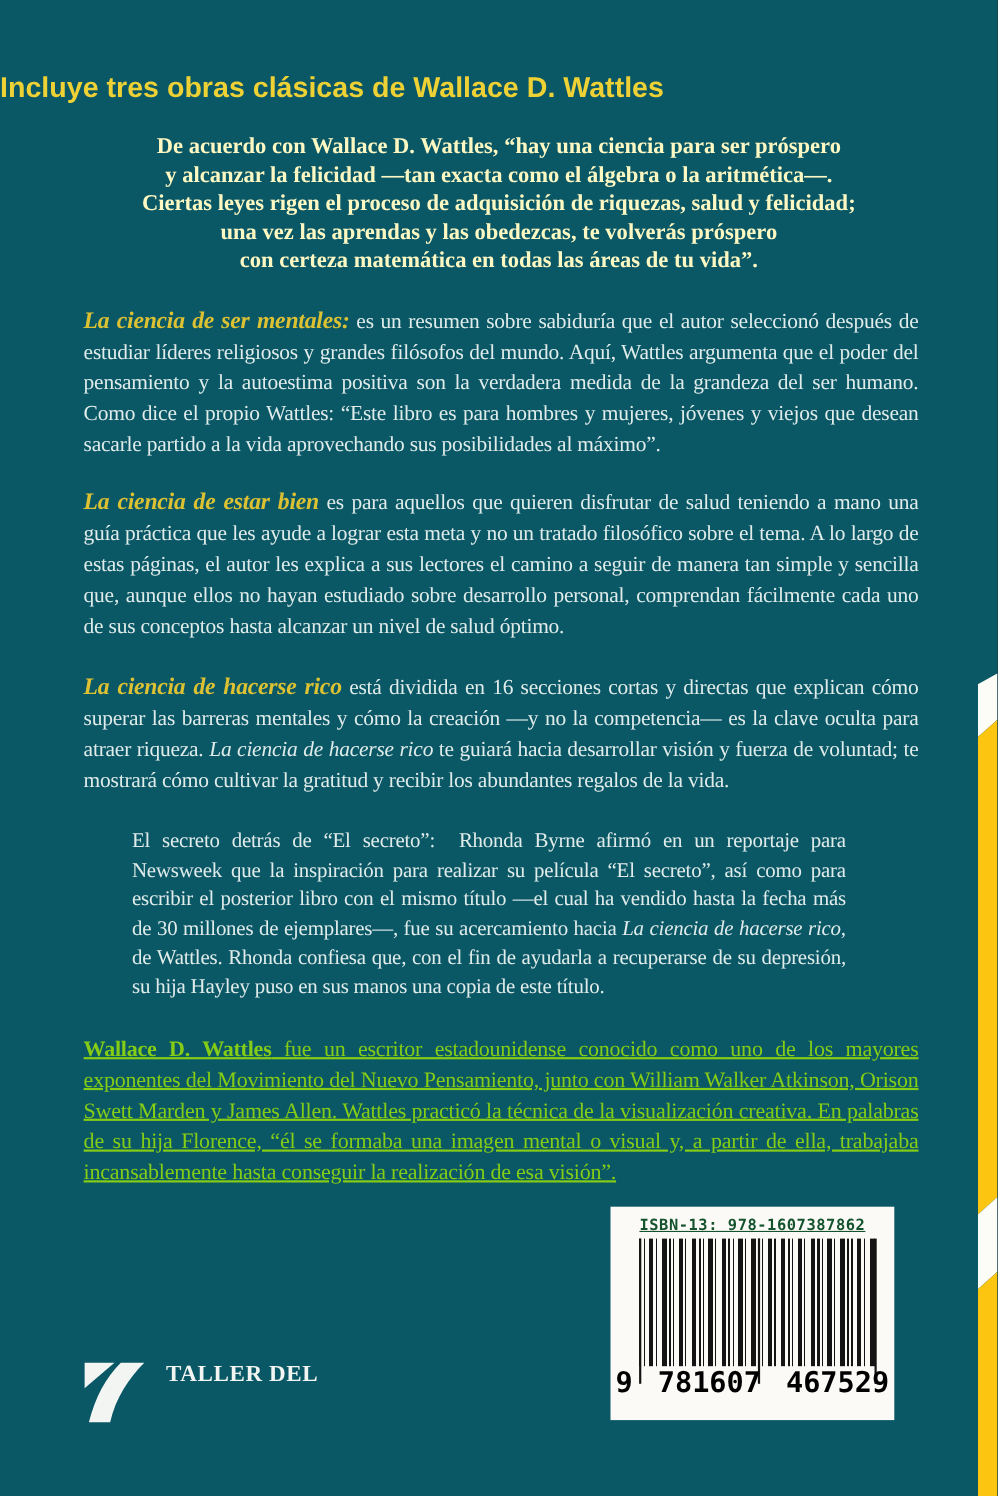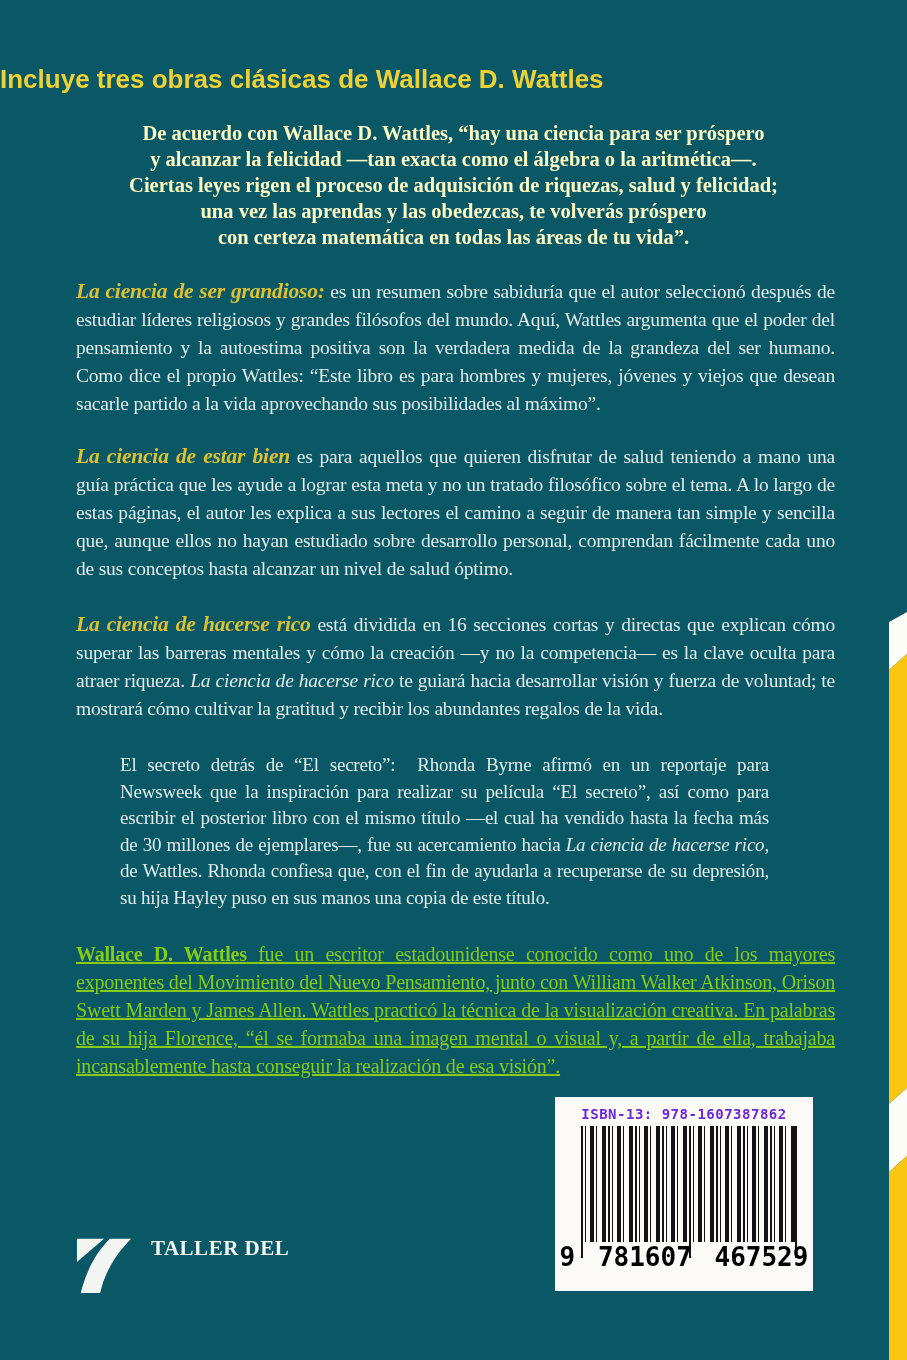--- a/index.html
+++ b/index.html
@@ -62,21 +62,22 @@
   .barcode-box {
     position: absolute; left: 555px; top: 1097px;
     width: 258px; height: 194px;
     background: #fbfaf6;
   }
   .isbn-label {
     padding-top: 9px;
     text-align: center;
     font-family: "DejaVu Sans Mono", monospace;
     font-weight: bold; font-size: 14px; letter-spacing: 0.5px;
-    color: #6d28d9;
+    color: #14532d;
+    text-decoration: underline;
   }
   .bars {
     position: relative;
     margin: 4px 16px 0 26px;
     height: 116px;
     background: repeating-linear-gradient(90deg,
       #141414 0 2px,  #fbfaf6 2px 4px,
       #141414 4px 5px, #fbfaf6 5px 9px,
       #141414 9px 13px, #fbfaf6 13px 15px,
       #141414 15px 16px, #fbfaf6 16px 21px,
@@ -122,21 +123,21 @@
 
   <div class="heading">Incluye tres obras clásicas de Wallace D. Wattles</div>
 
   <div class="quote">De acuerdo con Wallace D. Wattles, “hay una ciencia para ser próspero
 y alcanzar la felicidad —tan exacta como el álgebra o la aritmética—.
 Ciertas leyes rigen el proceso de adquisición de riquezas, salud y felicidad;
 una vez las aprendas y las obedezcas, te volverás próspero
 con certeza matemática en todas las áreas de tu vida”.</div>
 
   <p class="book-para p1">
-    <span class="lead">La ciencia de ser grandioso:</span>
+    <span class="lead">La ciencia de ser mentales:</span>
     <span>es un resumen sobre sabiduría que el autor seleccionó después de estudiar líderes religiosos y grandes filósofos del mundo. Aquí, Wattles argumenta que el poder del pensamiento y la autoestima positiva son la verdadera medida de la grandeza del ser humano. Como dice el propio Wattles: “Este libro es para hombres y mujeres, jóvenes y viejos que desean sacarle partido a la vida aprovechando sus posibilidades al máximo”.</span>
   </p>
 
   <p class="book-para p2">
     <span class="lead">La ciencia de estar bien</span>
     <span>es para aquellos que quieren disfrutar de salud teniendo a mano una guía práctica que les ayude a lograr esta meta y no un tratado filosófico sobre el tema. A lo largo de estas páginas, el autor les explica a sus lectores el camino a seguir de manera tan simple y sencilla que, aunque ellos no hayan estudiado sobre desarrollo personal, comprendan fácilmente cada uno de sus conceptos hasta alcanzar un nivel de salud óptimo.</span>
   </p>
 
   <p class="book-para p3">
     <span class="lead">La ciencia de hacerse rico</span>

